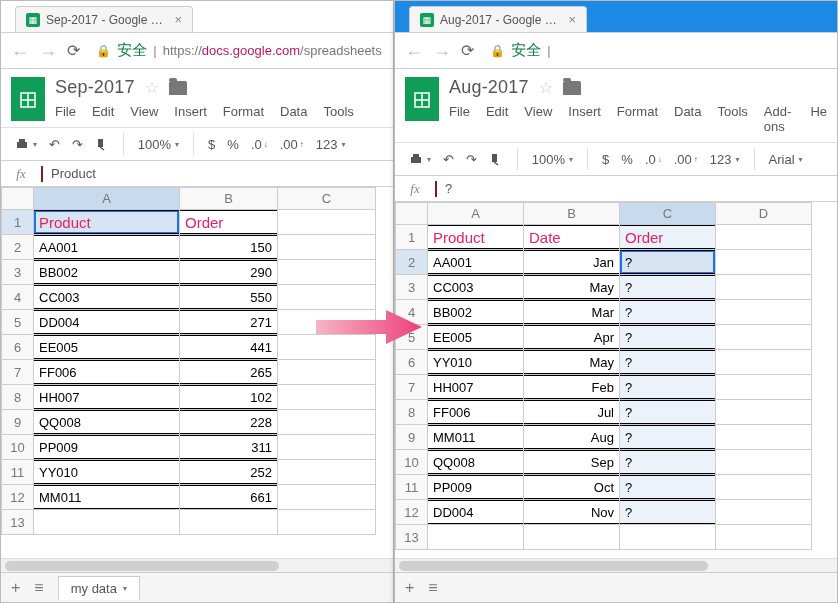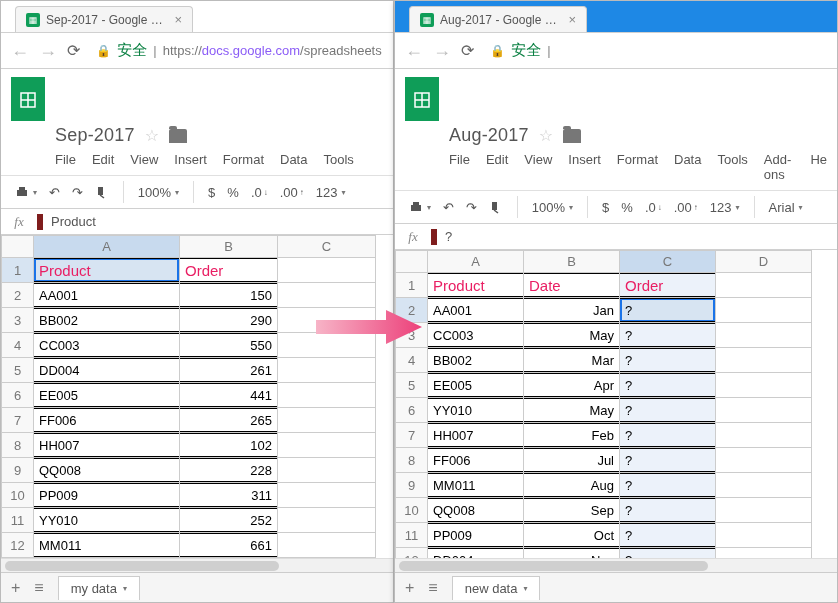--- a/index.html
+++ b/index.html
@@ -18,45 +18,45 @@
   .tab .x { color: #888; font-size: 13px; }
 
   
   .addrbar { height: 36px; display: flex; align-items: center; padding: 0 10px; gap: 10px; border-bottom: 1px solid #d0d0d0; font-size: 13px; color: #555; }
   .nav-arrow { color: #bbb; font-size: 18px; }
   .reload { color: #666; font-size: 16px; }
   .url { flex: 1; display: flex; align-items: center; gap: 6px; padding: 0 6px; overflow: hidden; white-space: nowrap; }
   .lock { color: #0b8043; font-size: 12px; font-weight: bold; }
   .secure { color: #0b8043; font-size: 15px; }
   .urltext { color: #777; }
-  .urltext .host { color: #8b5cf6; }
+  .urltext .host { color: #be185d; }
 
   
   .doc-head { display: flex; align-items: flex-start; padding: 8px 10px 0 10px; gap: 10px; }
   .sheets-logo { width: 34px; height: 44px; background: #0f9d58; display: flex; align-items: center; justify-content: center; }
   .sheets-logo svg { fill: #fff; }
   .doc-meta { flex: 1; }
-  .title-row { display: flex; align-items: center; gap: 10px; margin-top: 48px; }
+  .title-row { display: flex; align-items: center; gap: 10px; }
   .doc-title { font-size: 18px; color: #555; letter-spacing: .2px; }
   .star { color: #ccc; font-size: 16px; }
   .folder { width: 18px; height: 14px; background: #777; border-radius: 2px 2px 0 0; position: relative; }
   .folder::before { content:""; position: absolute; top: -3px; left: 0; width: 8px; height: 3px; background: #777; border-radius: 2px 2px 0 0; }
 
   .menu-row { display: flex; gap: 16px; font-size: 13px; color: #555; padding: 6px 0 8px 0; flex-wrap: nowrap; }
   .menu-row span { cursor: default; }
 
   
   .toolbar { height: 34px; border-top: 1px solid #e0e0e0; border-bottom: 1px solid #d0d0d0; display: flex; align-items: center; padding: 0 10px; gap: 4px; font-size: 13px; color: #555; }
   .tb-sep { width: 1px; height: 22px; background: #ddd; margin: 0 6px; }
   .tb-btn { padding: 2px 4px; display: inline-flex; align-items: center; gap: 2px; }
   .tb-drop::after { content: "▾"; font-size: 8px; color: #777; margin-left: 2px; }
 
   
   .fxbar { height: 26px; display: flex; align-items: center; border-bottom: 1px solid #d0d0d0; font-size: 13px; color: #555; }
-  .fxlabel { width: 42px; text-align: center; font-style: italic; color: #888; border-right: 6px solid #7f1d1d; font-family: Georgia, serif; }
+  .fxlabel { width: 42px; text-align: center; font-style: italic; color: #888; border-right: 2px solid #7f1d1d; font-family: Georgia, serif; }
   .fxinput { flex: 1; padding: 0 8px; }
 
   
   .sheet { flex: 1; overflow: hidden; position: relative; }
   table.grid { border-collapse: collapse; table-layout: fixed; }
   table.grid th, table.grid td { border: 1px solid #ccc; font-size: 13px; padding: 0; height: 25px; background: #fff; }
   table.grid thead th { background: #f8f8f8; color: #777; font-weight: normal; text-align: center; height: 22px; }
   table.grid th.rowh { background: #f8f8f8; color: #777; font-weight: normal; text-align: center; }
   .corner { background: #f8f8f8 !important; }
 
@@ -229,21 +229,21 @@
       <td class="noContentBorder">
               <div class="cell"></div>
             </td>
           </tr>
           <tr>
             <th class="rowh">5</th>
       <td>
               <div class="cell">DD004</div>
             </td>
       <td>
-              <div class="cell right">261</div>
+              <div class="cell right">271</div>
             </td>
       <td class="noContentBorder">
               <div class="cell"></div>
             </td>
           </tr>
           <tr>
             <th class="rowh">6</th>
       <td>
               <div class="cell">EE005</div>
             </td>
@@ -652,23 +652,20 @@
     </table>
   </div>
 
   <div class="hscroll">
       <div class="thumb"></div>
     </div>
 
   <div class="sheet-tabs">
     <span class="st-btn">+</span>
     <span class="st-btn">≡</span>
-    <span class="sheet-tab">
-        <span>new data</span>
-      </span>
   </div>
 </div>
 
 <div class="arrow-wrap">
   <svg width="106" height="34" viewBox="0 0 106 34">
     <defs>
         <linearGradient id="g" x1="0" x2="1">
           <stop offset="0" stop-color="#f7b4c7"></stop>
           <stop offset="1" stop-color="#ec407a"></stop>
         </linearGradient>

